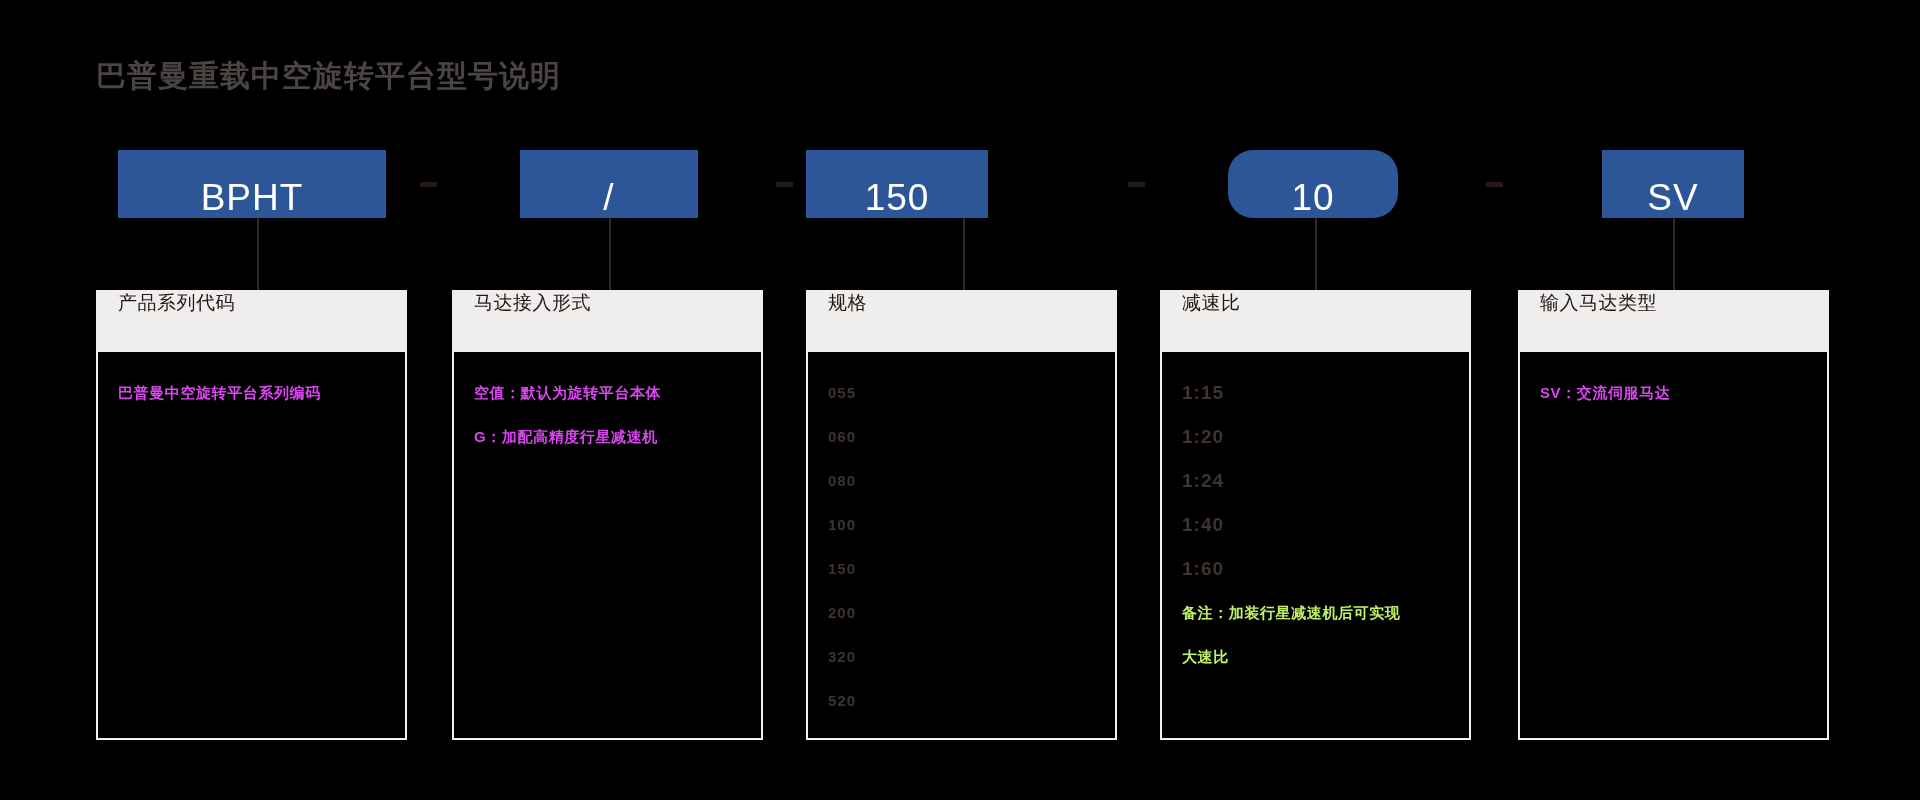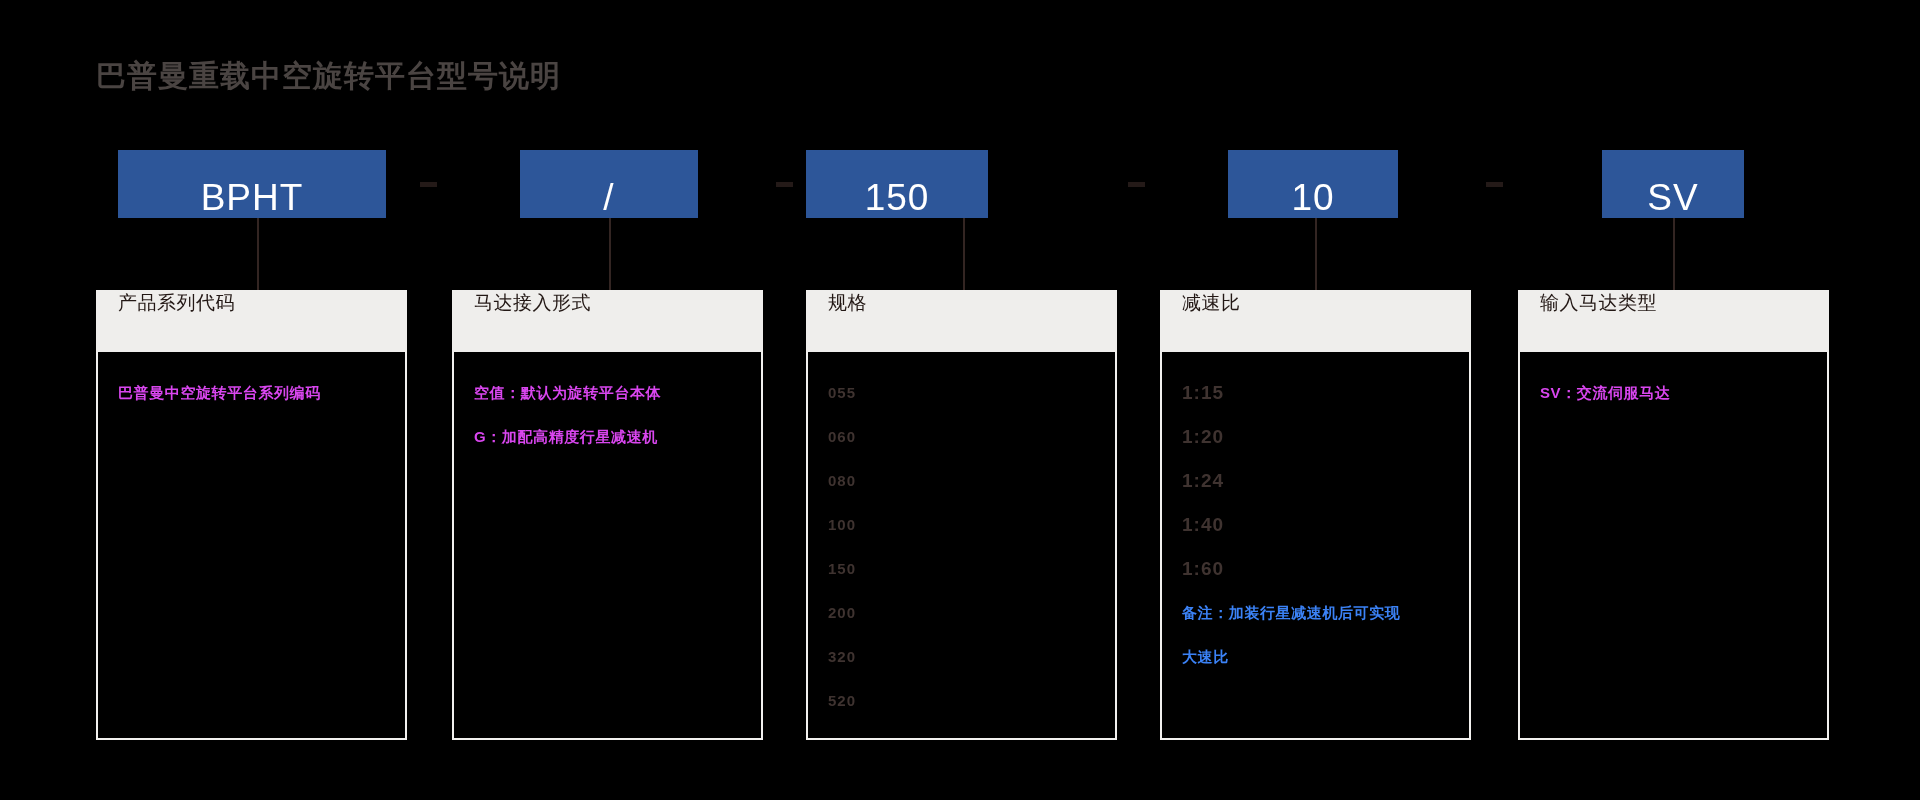--- a/index.html
+++ b/index.html
@@ -105,21 +105,21 @@
   }
   .card-line.ratio {
     font-size: 19px;
     color: #3f3330;
     font-weight: 600;
     letter-spacing: 1px;
     height: 44px;
   }
   .card-line.note {
     font-size: 15px;
-    color: #3b82f6;
+    color: #bef264;
     font-weight: 600;
     height: 44px;
   }
   .card-line.bold-sm {
     font-size: 15px;
     color: #d946ef;
     font-weight: 600;
   }
 </style>
 </head>
@@ -132,21 +132,21 @@
   <div class="code-row">
       <div class="code-chip" style="left: 22px; width: 268px;">
         <span>BPHT</span>
       </div>
       <div class="code-chip" style="left: 424px; width: 178px;">
         <span>/</span>
       </div>
       <div class="code-chip" style="left: 710px; width: 182px;">
         <span>150</span>
       </div>
-      <div class="code-chip" style="left: 1132px; width: 170px;">
+      <div class="code-chip" style="left: 1132px; width: 170px; border-radius: 25px;">
         <span>10</span>
       </div>
       <div class="code-chip" style="left: 1506px; width: 142px;">
         <span>SV</span>
       </div>
       <div class="code-dash" style="left: 324px;"></div>
       <div class="code-dash" style="left: 680px;"></div>
       <div class="code-dash" style="left: 1032px;"></div>
       <div class="code-dash" style="left: 1390px;"></div>
     </div>

